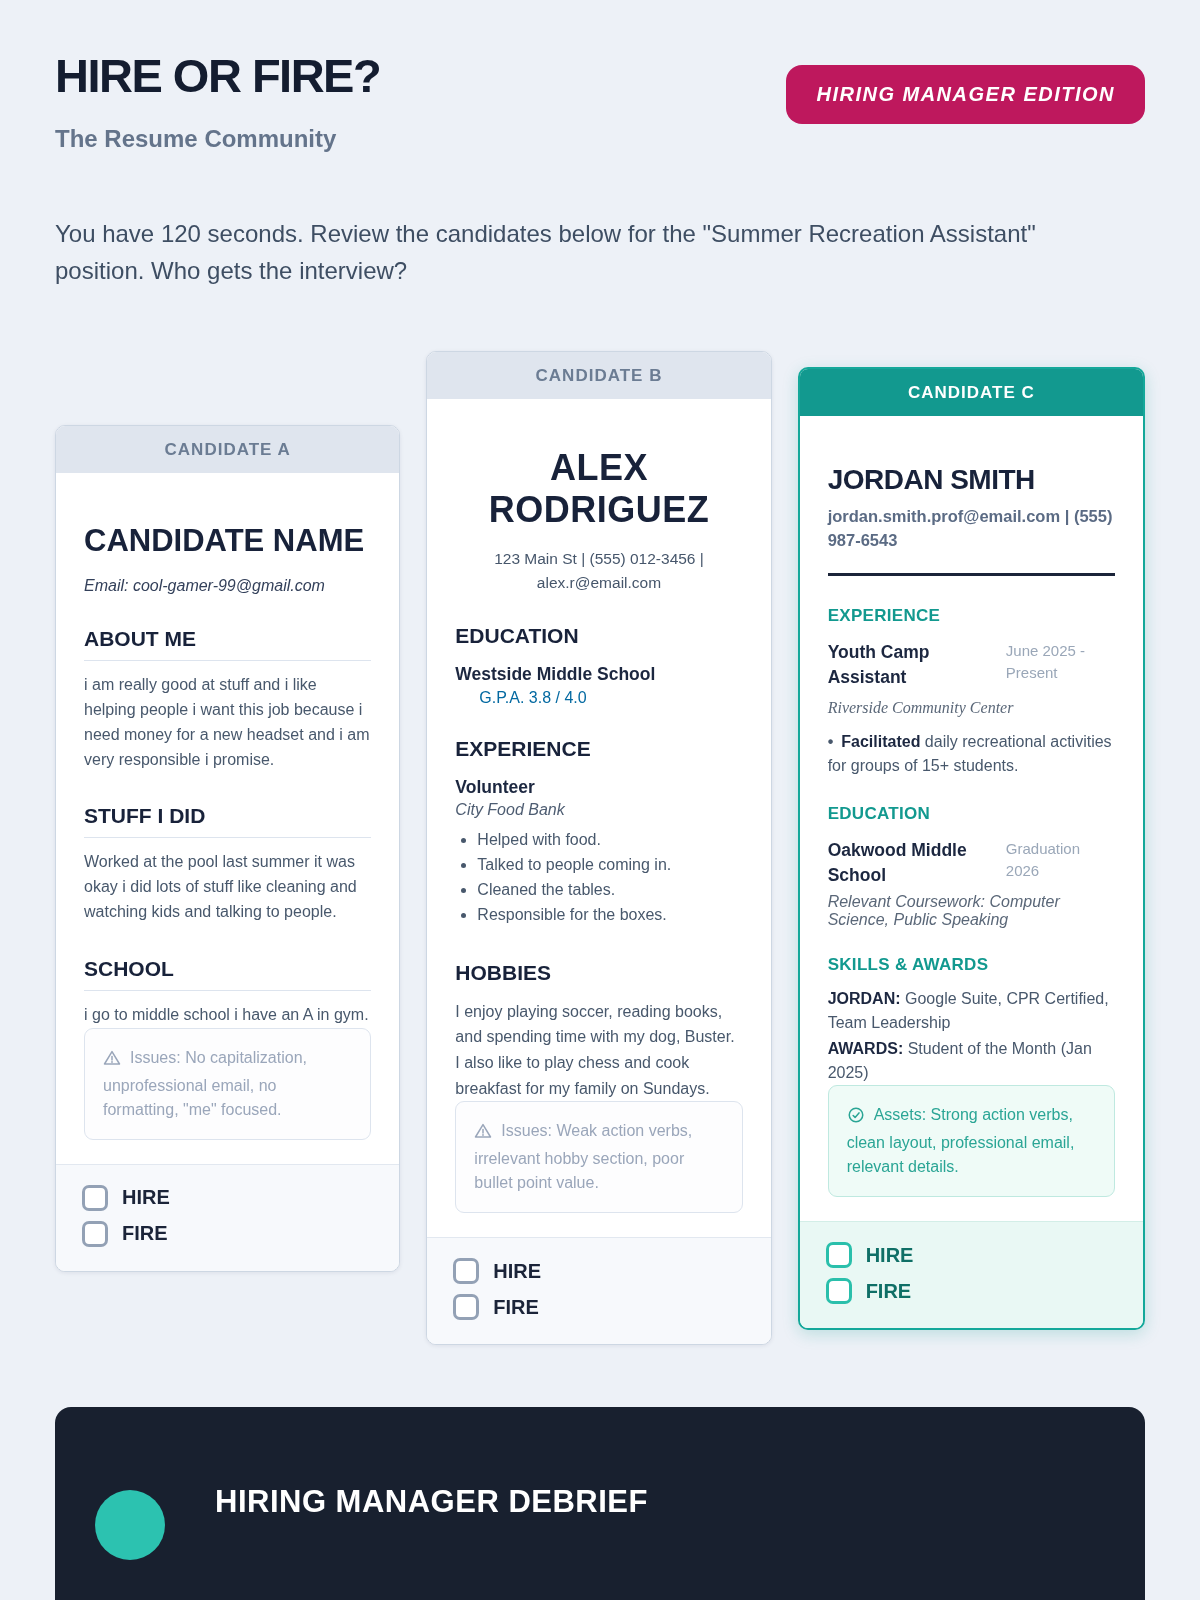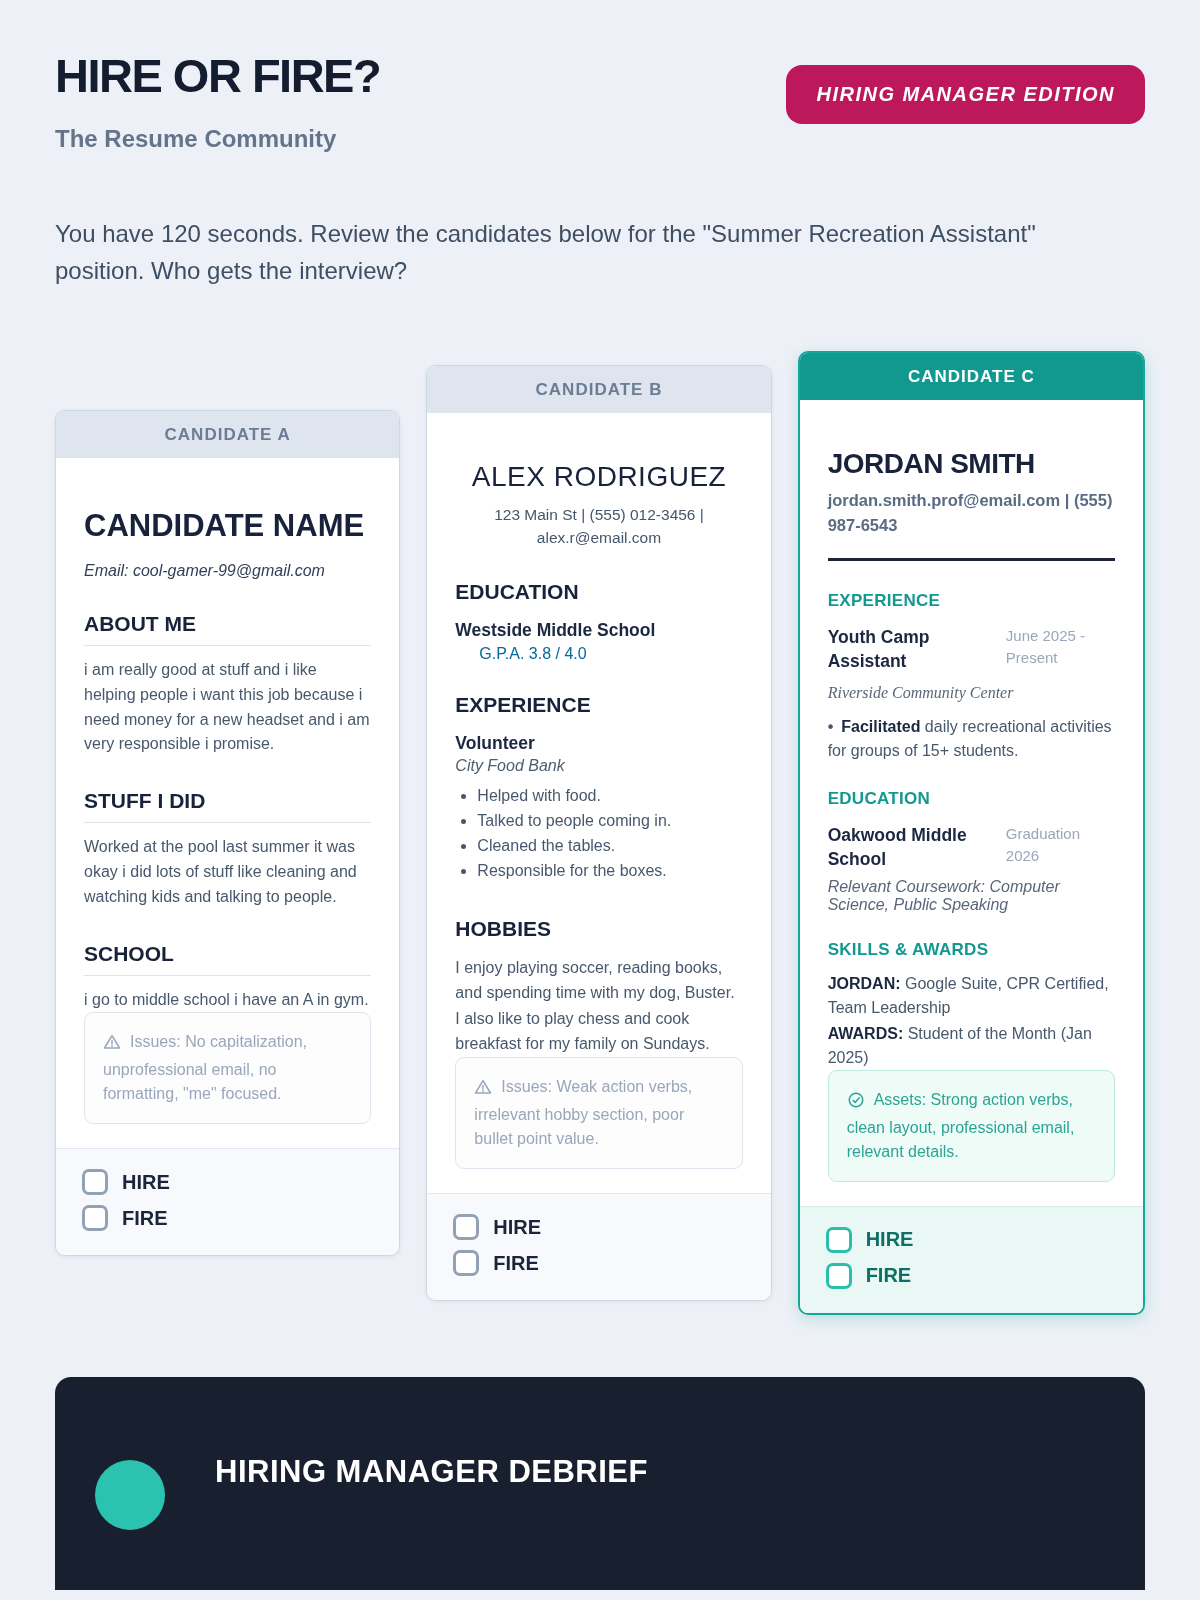--- a/index.html
+++ b/index.html
@@ -53,22 +53,22 @@
   .name-a { font-size:31px; font-weight:800; color:#18223a; line-height:1.3; }
   .email-a { margin-top:16px; font-size:16px; font-style:italic; color:#33405a; }
   .sec-a { margin-top:32px; }
   .sec-a h3 {
     font-size:21px; font-weight:800; color:#18223a;
     padding-bottom:9px; border-bottom:1px solid #dde4ee;
   }
   .sec-a p { margin-top:12px; font-size:16px; line-height:1.55; color:#48586c; }
 
   
-  .name-b { text-align:center; font-size:28px; font-weight:400; color:#18223a; letter-spacing:.5px; }
-  .contact-b { margin-top:10px; text-align:center; font-size:15.5px; line-height:1.5; color:#46566b; }
+  .name-b { text-align:center; font-size:36px; font-weight:700; color:#18223a; letter-spacing:.5px; }
+  .contact-b { margin-top:16px; text-align:center; font-size:15.5px; line-height:1.5; color:#46566b; }
   .sec-b { margin-top:30px; }
   .sec-b h3 { font-size:21px; font-weight:800; color:#18223a; }
   .job-title-b { margin-top:16px; font-size:17.5px; font-weight:800; color:#1c2740; }
   .job-org-b { margin-top:3px; font-size:16px; font-style:italic; color:#4e5d72; }
   .school-b { margin-top:16px; font-size:17.5px; font-weight:800; color:#1c2740; }
   .gpa-b { margin-top:4px; font-size:16px; color:#0369a1;margin-left:24px; }
   ul.bullets-b { margin-top:12px; padding-left:22px; }
   ul.bullets-b li { font-size:16px; color:#48586c; margin-bottom:7px; }
   .hobbies-b { margin-top:14px; font-size:16px; line-height:1.6; color:#48586c; }
 

